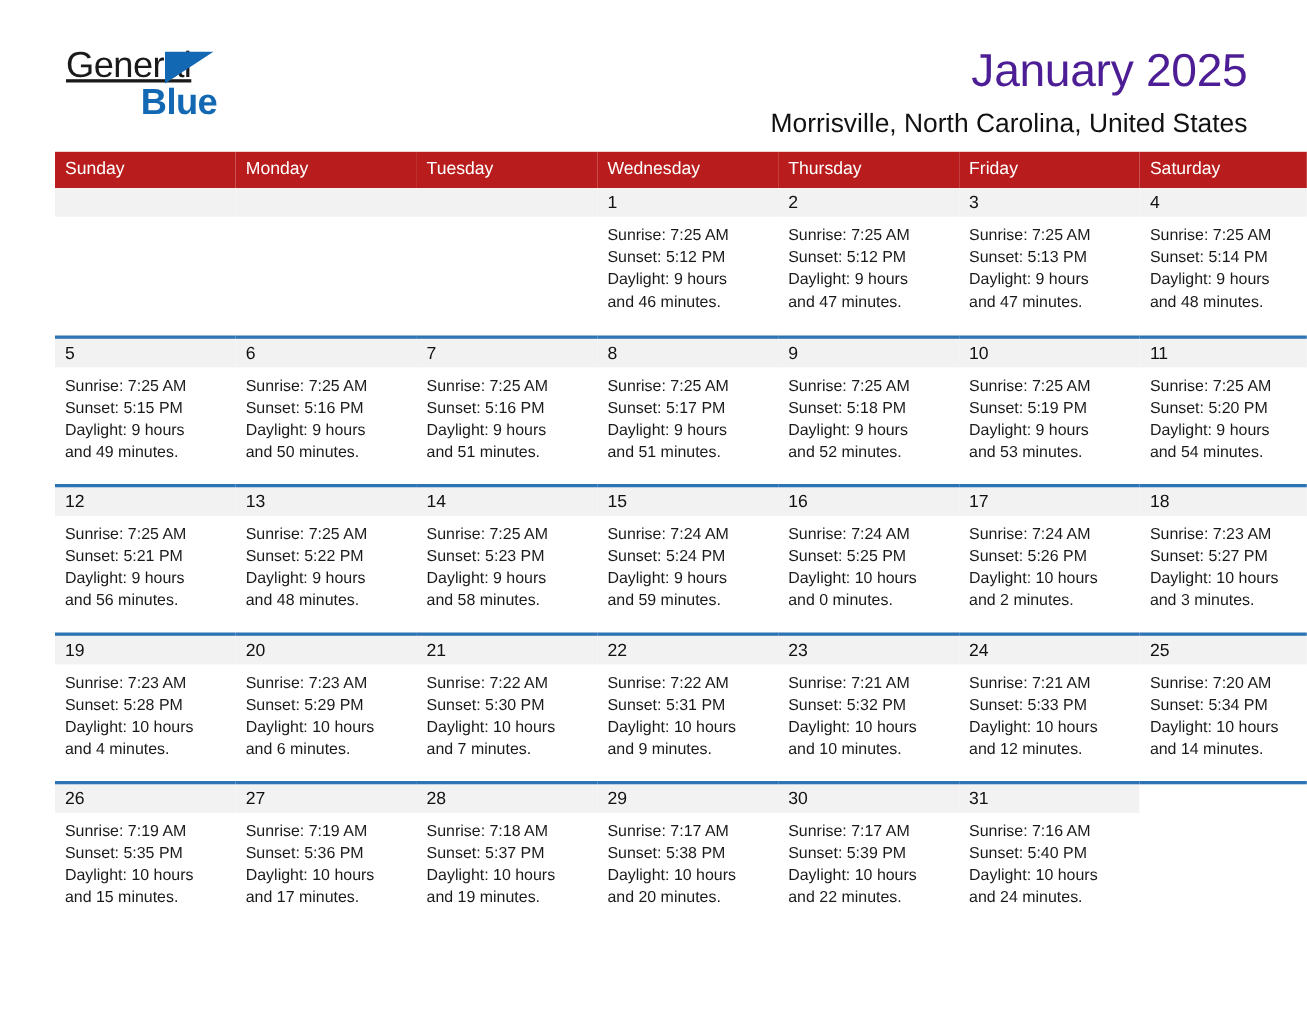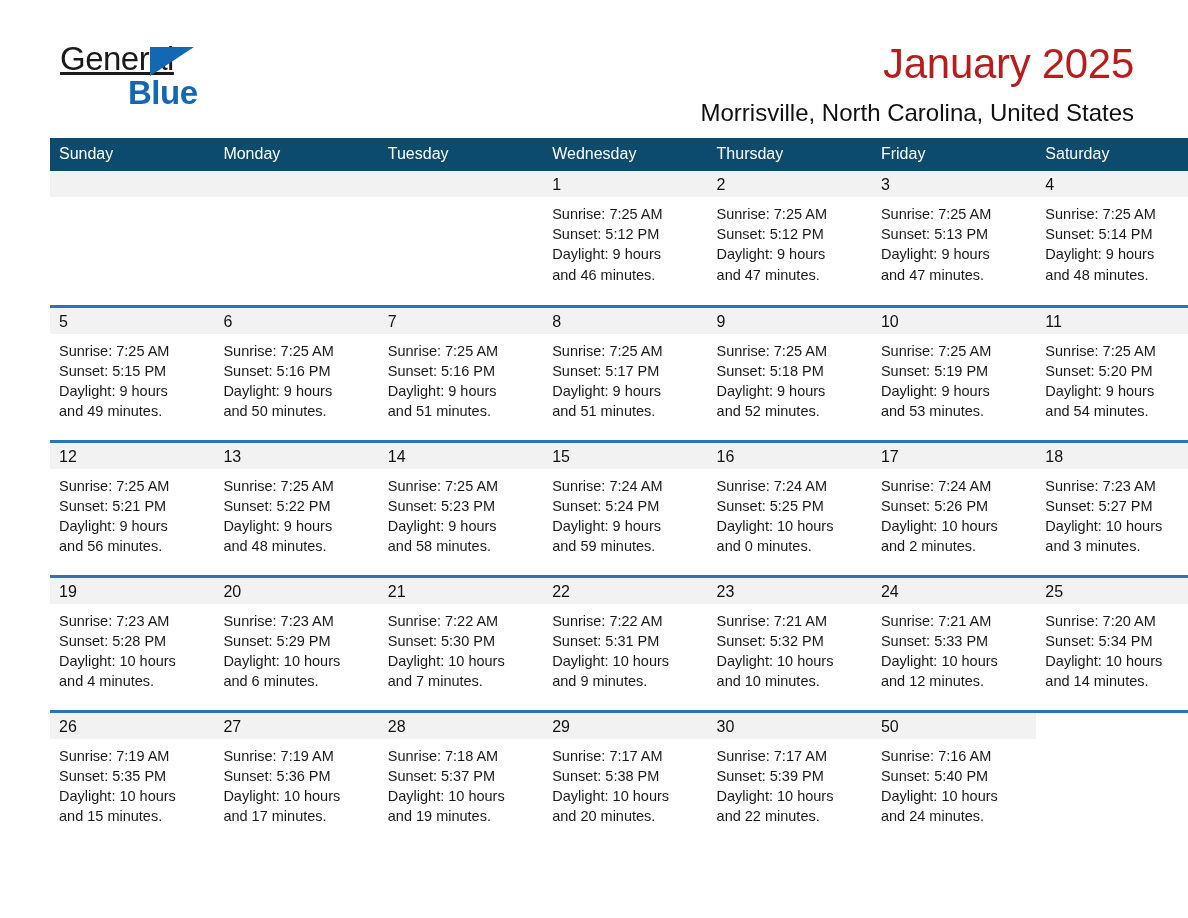--- a/index.html
+++ b/index.html
@@ -71,41 +71,41 @@
   }
 
   .title-block {
     text-align: right;
     padding-right: 4px;
   }
   .cal-title {
     font-size: 42px;
     line-height: 48px;
     font-weight: 400;
-    color: #b91c1c;
+    color: #4c1d95;
     letter-spacing: -0.3px;
   }
   .cal-location {
     font-size: 24px;
     line-height: 30px;
     margin-top: 10px;
     font-weight: 400;
     color: #111111;
     margin-left: 40px;
   }
 
   
   .calendar {
     width: 1088px;
     border-collapse: collapse;
     table-layout: fixed;
     margin-top: 20px;
   }
   .calendar th {
-    background: #0c4a6e;
+    background: #b91c1c;
     color: #ffffff;
     font-size: 16px;
     font-weight: 400;
     text-align: left;
     padding: 7px 0 8px 9px;
     border: none;
     width: 155.4px;
   }
 
   .week-row > td {
@@ -463,21 +463,21 @@
           <td class="cell-day">
             <div class="daynum-band">30</div>
             <div class="cell-body">
               <div>Sunrise: 7:17 AM</div>
               <div>Sunset: 5:39 PM</div>
               <div>Daylight: 10 hours</div>
               <div>and 22 minutes.</div>
             </div>
           </td>
           <td class="cell-day">
-            <div class="daynum-band">50</div>
+            <div class="daynum-band">31</div>
             <div class="cell-body">
               <div>Sunrise: 7:16 AM</div>
               <div>Sunset: 5:40 PM</div>
               <div>Daylight: 10 hours</div>
               <div>and 24 minutes.</div>
             </div>
           </td>
           <td class="cell-blank">
             <div class="daynum-band"></div>
             <div class="cell-body"></div>

